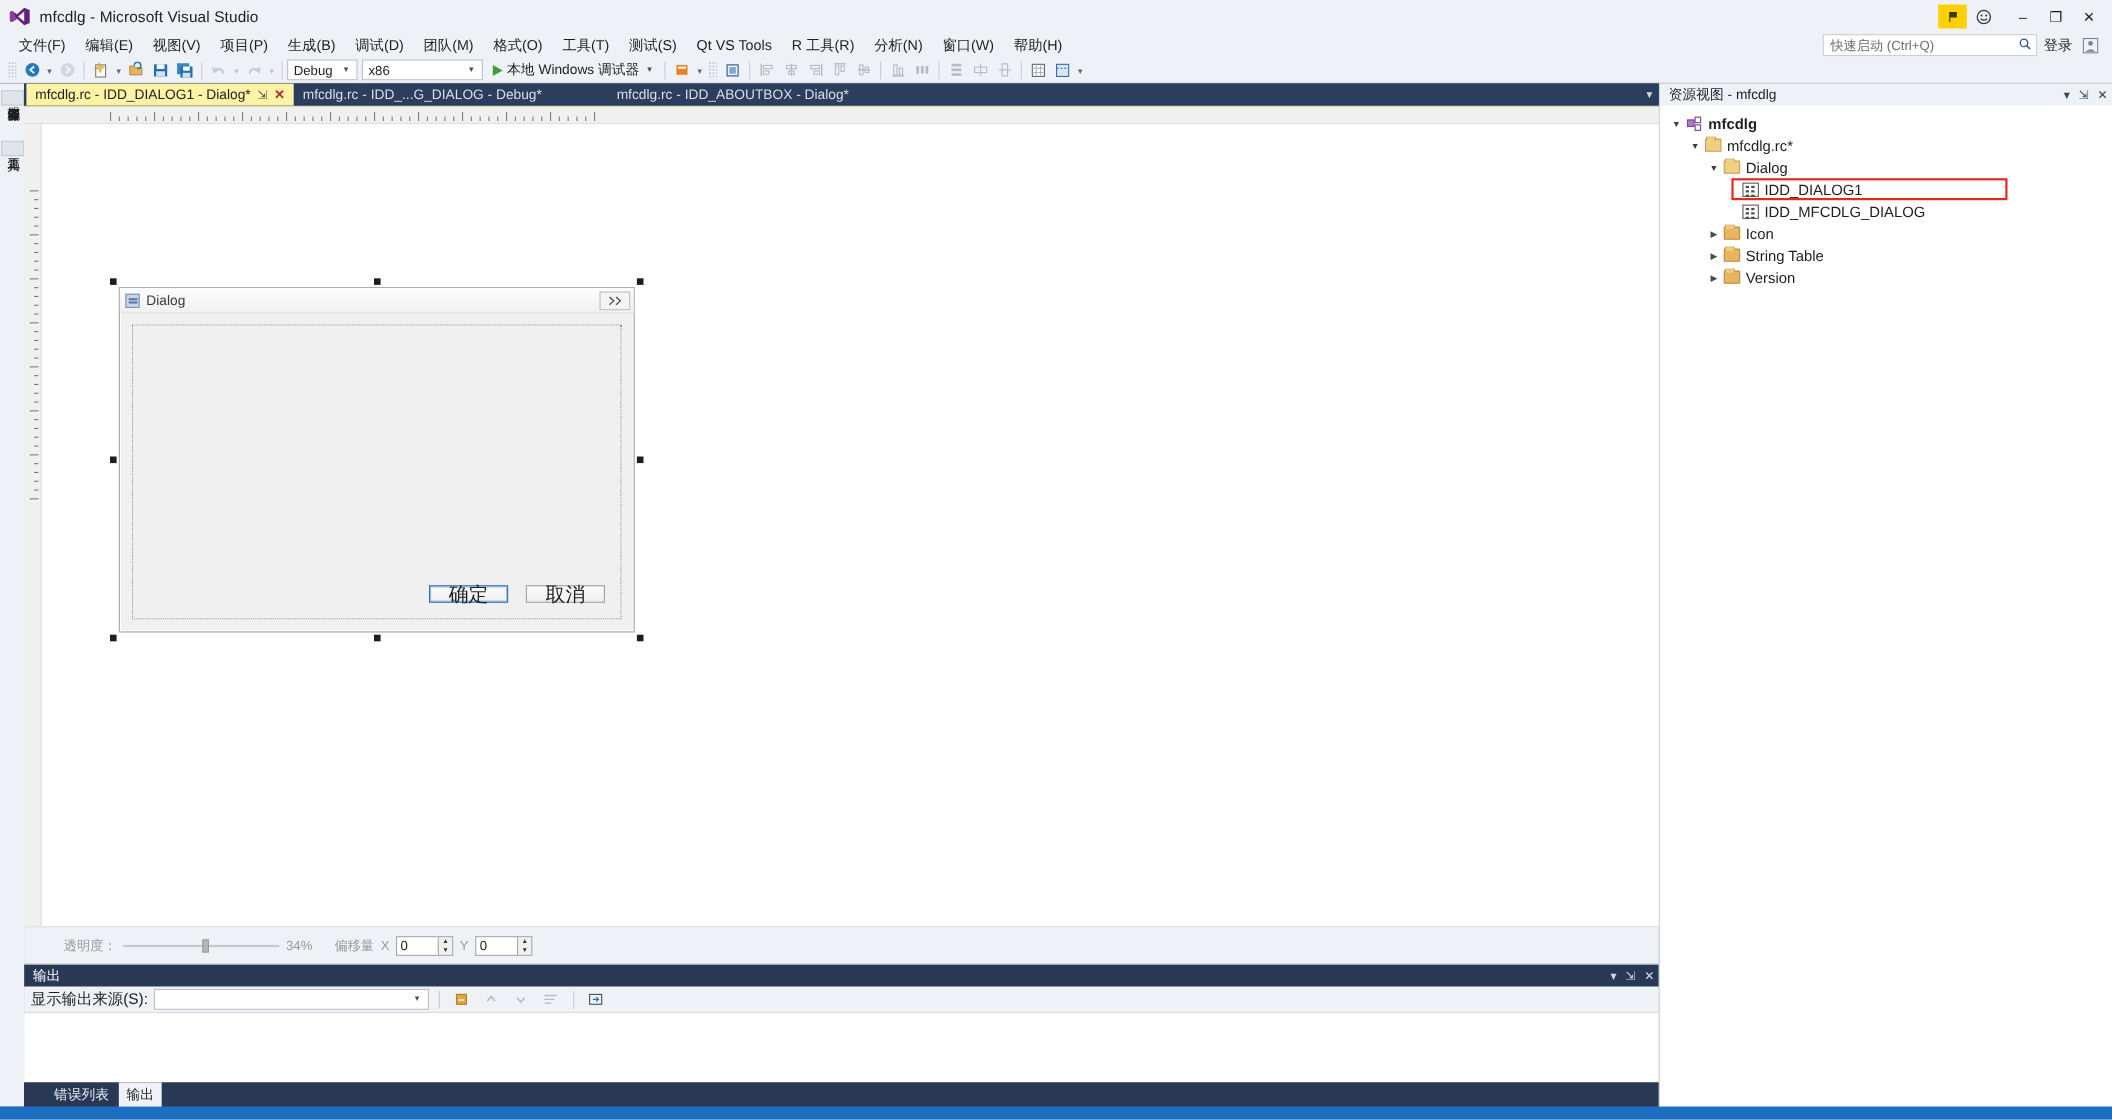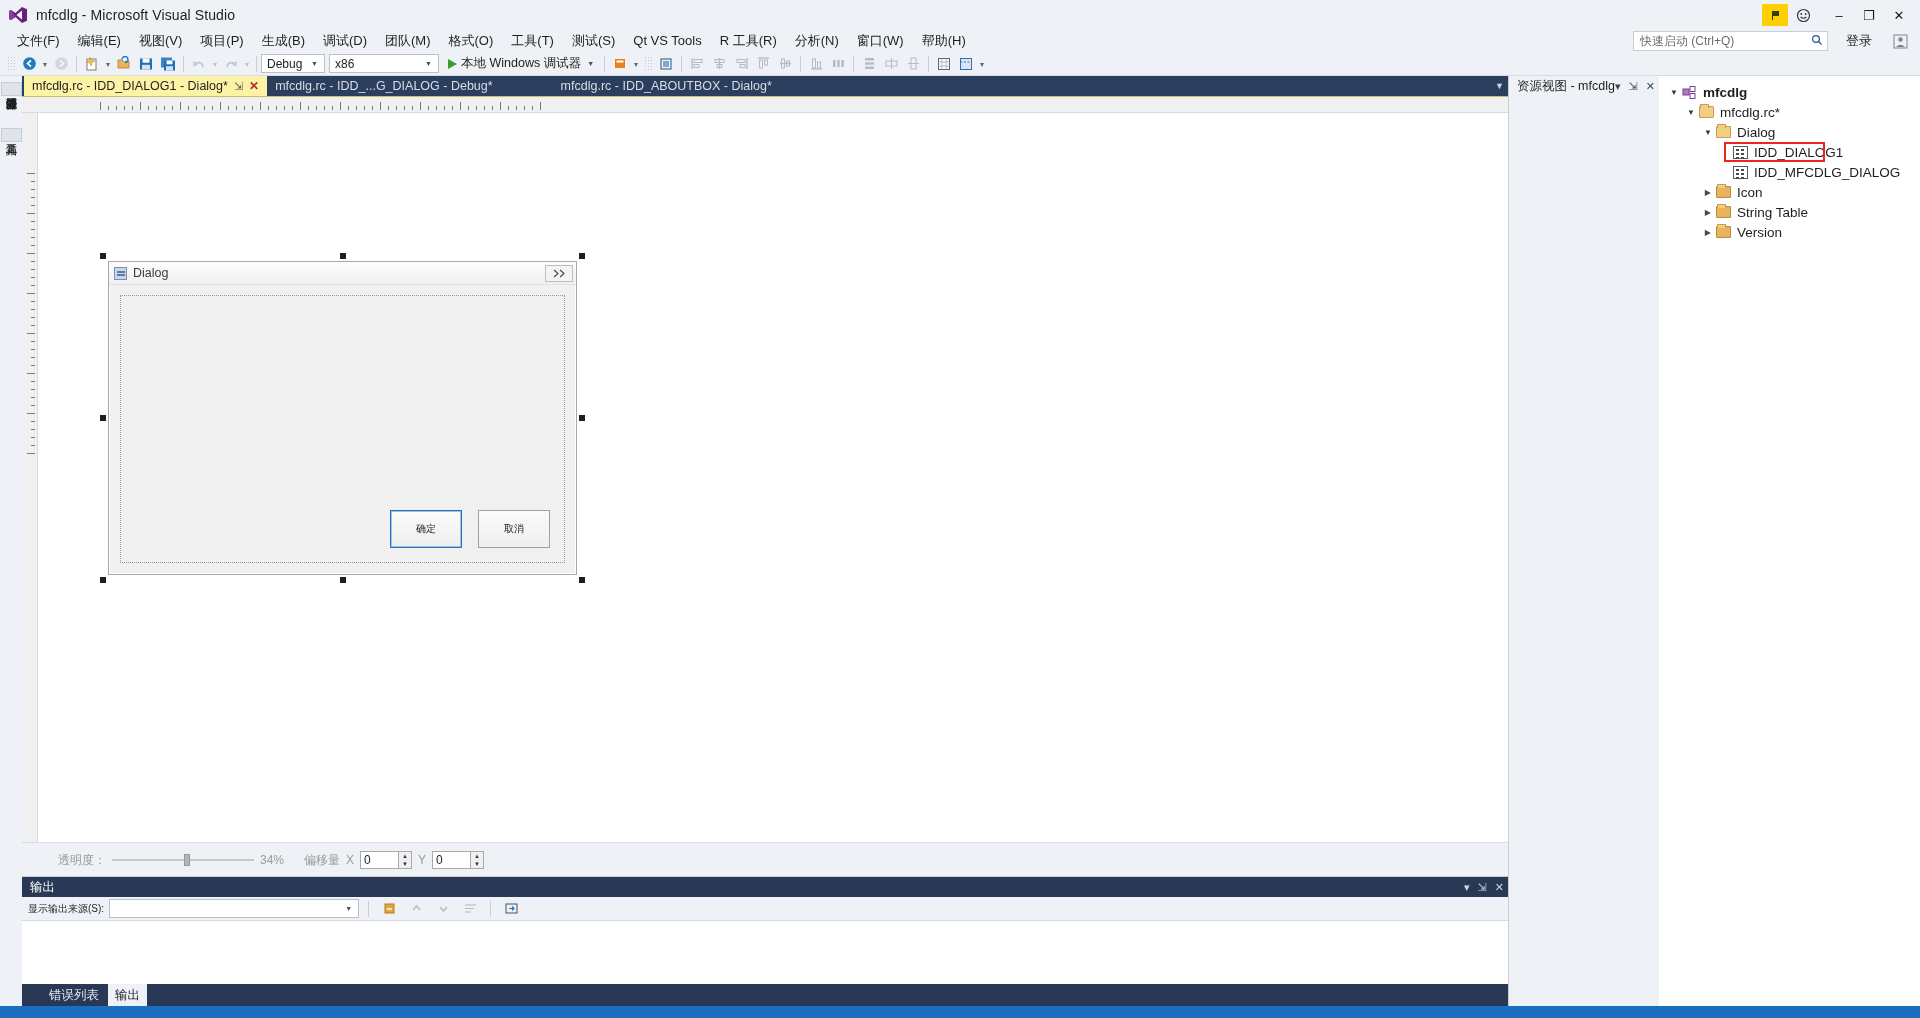--- a/index.html
+++ b/index.html
@@ -22,21 +22,21 @@
   .notif-flag { width:26px; height:22px; background:#ffd000; display:flex; align-items:center; justify-content:center; border-radius:1px; }
   .notif-flag svg { display:block; }
   .tb-icon { width:26px; height:22px; display:flex; align-items:center; justify-content:center; color:#2b3a4a; }
   .win-btns { display:flex; align-items:center; margin-left:6px; }
   .win-btn { width:30px; height:26px; display:flex; align-items:center; justify-content:center; color:#1b1b1b; font-size:13px; }
   .win-btn.close { color:#1b1b1b; }
 
   
   .menubar { height:22px; display:flex; align-items:center; padding-left:8px; background:#eef1f6; position:relative; }
   .menu-item { font-size:13px; color:#1e1e1e; padding:2px 9px; line-height:16px; white-space:nowrap;text-align:right; }
-  .menubar-right { margin-left:auto; display:flex; align-items:center; gap:18px; padding-right:10px;padding-left:28px; }
+  .menubar-right { margin-left:auto; display:flex; align-items:center; gap:6px; padding-right:10px;padding-left:28px; }
   .quick-launch { width:195px; height:20px; background:#fff; border:1px solid #ccced0; display:flex; align-items:center; padding:0 4px 0 6px; font-size:12px; color:#6d6d6d; }
   .quick-launch .ql-mag { margin-left:auto; color:#2b5797; }
   .signin { font-size:13px; color:#1e1e1e; }
   .signin-ic { width:20px; height:20px; display:flex; align-items:center; justify-content:center; }
 
   
   .toolbar { height:24px; background:#eef1f6; display:flex; align-items:center; padding-left:4px; border-bottom:1px solid #d7dae0; }
   .grip { width:8px; height:16px; opacity:.55;
           background-image:radial-gradient(#9aa0aa 35%, transparent 36%);
           background-size:3px 3px; margin:0 3px; }
@@ -89,21 +89,21 @@
     position:absolute; left:8px; top:8px; right:8px; bottom:8px;
     background:#f0f0f0; border:1px solid #a8a8a8;
     box-shadow:0 0 0 1px #ffffff inset;
   }
   .dlg-title { height:23px; background:linear-gradient(#fdfdfd,#f0f0f0); display:flex; align-items:center; padding:0 3px 0 5px; border-bottom:1px solid #e2e2e2; }
   .dlg-ico { width:13px; height:13px; background:#c9d6e8; border:1px solid #7a93b5; margin-right:6px; position:relative; }
   .dlg-ico:after { content:""; position:absolute; left:2px; top:3px; width:8px; height:2px; background:#5b7ba6; box-shadow:0 3px 0 #5b7ba6; }
   .dlg-title-text { font-size:12.5px; color:#3a3a3a; }
   .dlg-close { margin-left:auto; width:28px; height:17px; border:1px solid #bdbdbd; background:#f4f4f4; display:flex; align-items:center; justify-content:center; font-size:10px; color:#444; }
   .dlg-client { position:absolute; left:11px; top:33px; right:11px; bottom:11px; border:1px dotted #8f9aa8; background:#f0f0f0; }
-  .dlg-btn { position:absolute; height:38px; width:72px; border:1px solid #a0a0a0; background:linear-gradient(#fbfbfb,#eeeeee); font-size:10px; display:flex; align-items:center; justify-content:center; color:#1e1e1e; }
+  .dlg-btn { position:absolute; height:16px; width:72px; border:1px solid #a0a0a0; background:linear-gradient(#fbfbfb,#eeeeee); font-size:18px; display:flex; align-items:center; justify-content:center; color:#1e1e1e; }
   .dlg-btn.ok { right:102px; bottom:14px; border:1px solid #2d6fb5; box-shadow:0 0 0 1px #9fc3e8 inset; }
   .dlg-btn.cancel { right:14px; bottom:14px; }
 
   .handle { position:absolute; width:6px; height:6px; background:#1e1e1e; }
 
   
   .designer-opts { background:#eef1f6; border-top:1px solid #d7dae0; padding:4px 0 6px 8px; }
   .opt-row { display:flex; align-items:center; gap:6px; height:20px; font-size:12px; color:#1e1e1e; }
   .opt-row.dim { color:#9a9a9a; margin-top:3px; }
   .chk { width:12px; height:12px; border:1px solid #6d6d6d; background:#fff; }
@@ -116,32 +116,32 @@
   .spin-wrap { display:flex; align-items:center; }
   .spin-box { width:38px; height:18px; background:#fff; border:1px solid #a9a9a9; border-right:none; font-size:12px; padding-left:3px; display:flex; align-items:center; color:#1e1e1e; }
   .spin-btns { width:14px; height:18px; border:1px solid #a9a9a9; background:#f0f0f0; display:flex; flex-direction:column; }
   .spin-btns i { flex:1; display:flex; align-items:center; justify-content:center; font-size:6px; color:#333; font-style:normal; }
 
   
   .outpane { height:108px; background:#eef1f6; border-top:1px solid #c9ccd3; display:flex; flex-direction:column; }
   .pane-head { height:20px; background:#293955; display:flex; align-items:center; padding:0 4px 0 8px; color:#fff; font-size:12.5px; }
   .pane-head .ph-right { margin-left:auto; display:flex; align-items:center; gap:8px; color:#cfd6e2; font-size:11px; }
   .out-toolbar { height:24px; display:flex; align-items:center; gap:5px; padding-left:6px; background:#eef1f6; border-bottom:1px solid #d7dae0; }
-  .out-label { font-size:10px; color:#1e1e1e; }
+  .out-label { font-size:14px; color:#1e1e1e; }
   .out-combo { width:250px; height:19px; background:#fff; border:1px solid #bcbfc6; display:flex; align-items:center; padding-right:2px; }
   .out-combo .cb-arrow { margin-left:auto; font-size:7px; color:#46505a; padding:0 4px; }
   .out-body { flex:1; background:#fff; }
 
   
   .bottomtabs { height:22px; background:#293955; display:flex; align-items:center; padding-left:20px; gap:2px; }
   .btab { font-size:12.5px; color:#e6eaf1; padding:3px 7px; }
   .btab.active { background:#eef1f6; color:#1e1e1e; }
 
   
-  .rightpanel { width:412px; background:#eef1f6; display:flex; border-left:1px solid #c9ccd3; }
+  .rightpanel { width:412px; background:#eef1f6; display:flex; flex-direction:column; border-left:1px solid #c9ccd3; }
   .rp-head { height:20px; background:#eef1f6; display:flex; align-items:center; padding:0 4px 0 8px; }
   .rp-title { font-size:12.5px; color:#1e1e1e; }
   .rp-title b { font-weight:normal; }
   .rp-head .rp-tools { margin-left:auto; display:flex; align-items:center; gap:8px; color:#3b4758; font-size:11px; }
   .rp-body { flex:1; background:#fff; padding-top:6px; overflow:hidden; }
 
   .tree-node { display:flex; align-items:center; height:20px; font-size:13.5px; color:#1e1e1e; position:relative; white-space:nowrap; }
   .tw { width:14px; display:flex; align-items:center; justify-content:center; }
   .tw i { font-style:normal; font-size:8px; color:#4a4a4a; }
   .tw.open i { color:#3a3a3a; }

